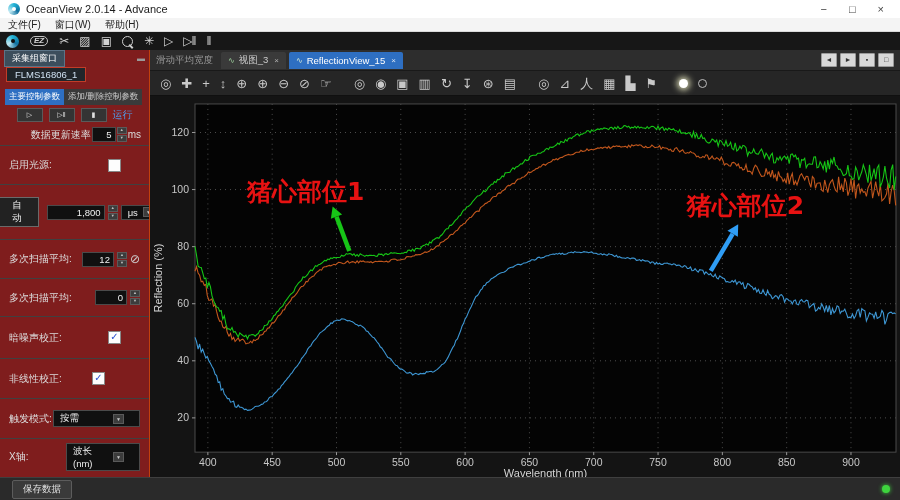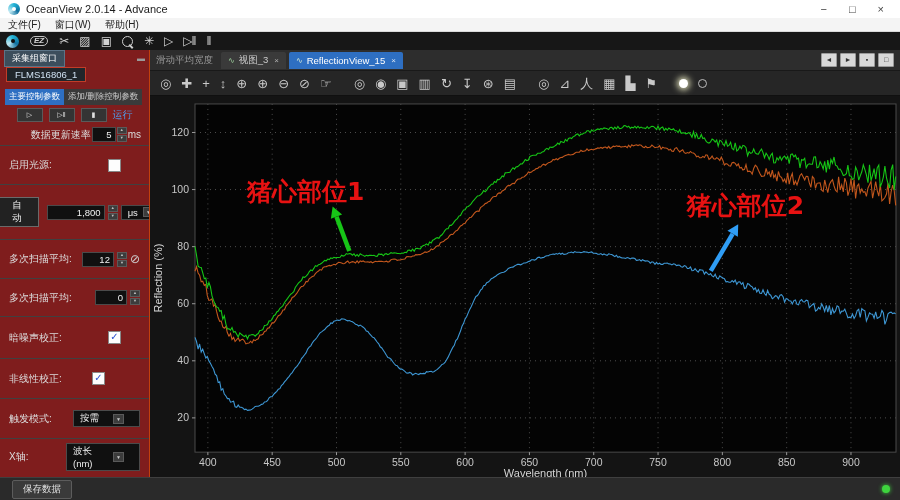--- a/index.html
+++ b/index.html
@@ -198,21 +198,21 @@
       <span class="cb">✓</span>
     </div>
 
     <div class="section" style="height:40px;padding-right:44px">
       <span>非线性校正:</span>
       <span class="cb">✓</span>
     </div>
 
     <div class="section" style="height:40px">
       <span>触发模式:</span>
-      <span class="dd" style="width:67px">
+      <span class="dd" style="width:87px">
         <span>按需</span>
         <span class="arr">▼</span>
       </span>
     </div>
 
     <div class="section" style="height:37px">
       <span>X轴:</span>
       <span class="dd" style="width:74px">
         <span>波长(nm)</span>
         <span class="arr">▼</span>

